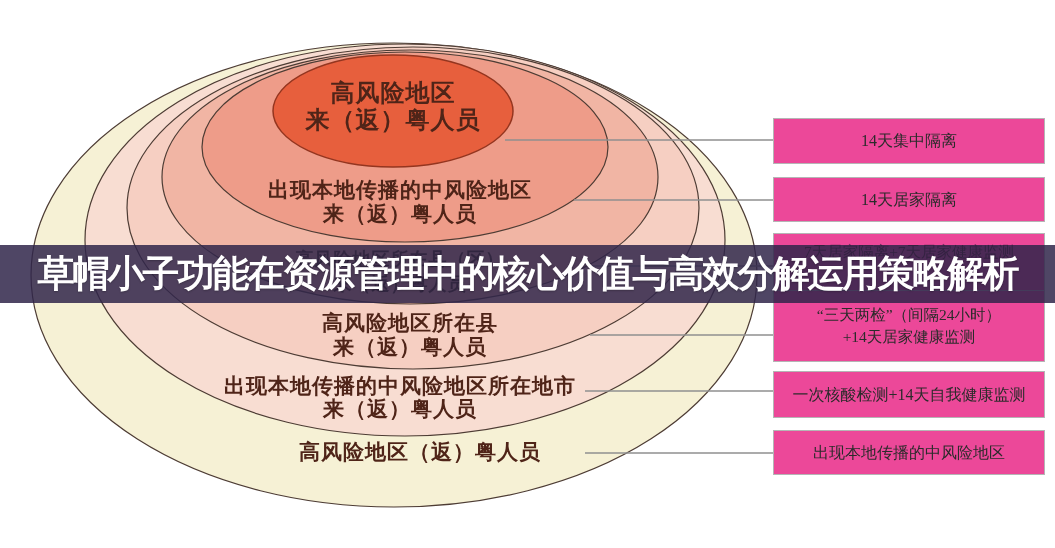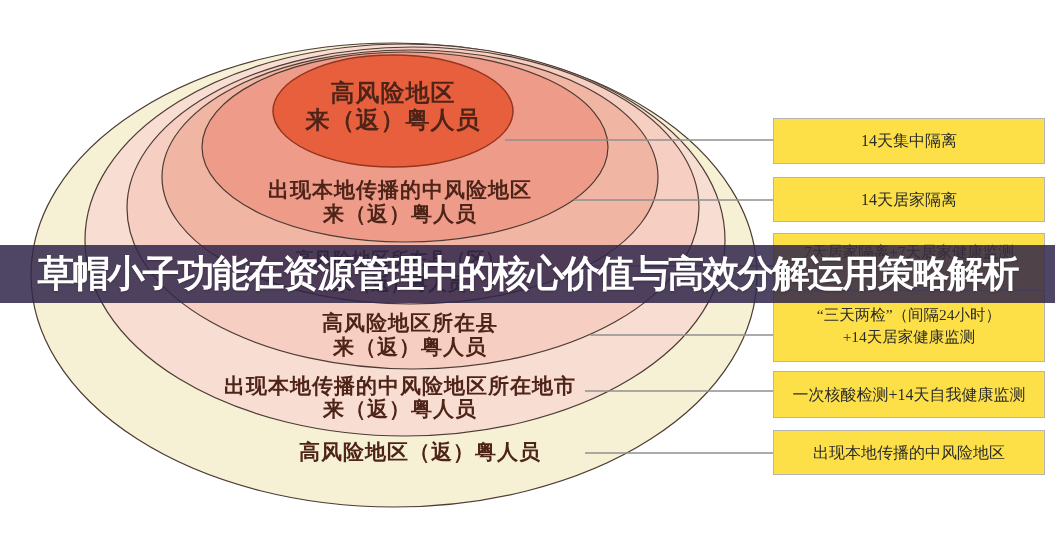--- a/index.html
+++ b/index.html
@@ -14,21 +14,21 @@
   .ring-label{
     position:absolute;transform:translate(-50%,-50%);
     white-space:nowrap;font-weight:bold;color:var(--ring-text);
     letter-spacing:1px;z-index:1;font-family:Liberation Serif, serif;
   }
   .rl-24{font-size:24px;}
   .rl-23{font-size:21px;}
 
   .measure-box{
     position:absolute;left:773px;width:272px;box-sizing:border-box;
-    background:#fde047;border:1px solid var(--box-border);
+    background:#ec4899;border:1px solid var(--box-border);
     display:flex;flex-direction:column;align-items:center;justify-content:center;
     font-family:"Liberation Serif",serif;color:var(--box-text);
     font-size:16px;z-index:1;
   }
   .measure-box .mline{white-space:nowrap;line-height:1.45;}
   .mb-small{font-size:15.5px;}
 
   .overlay-strip{
     position:absolute;left:0;top:245px;width:1055px;height:58px;
     background:var(--overlay);z-index:2;

